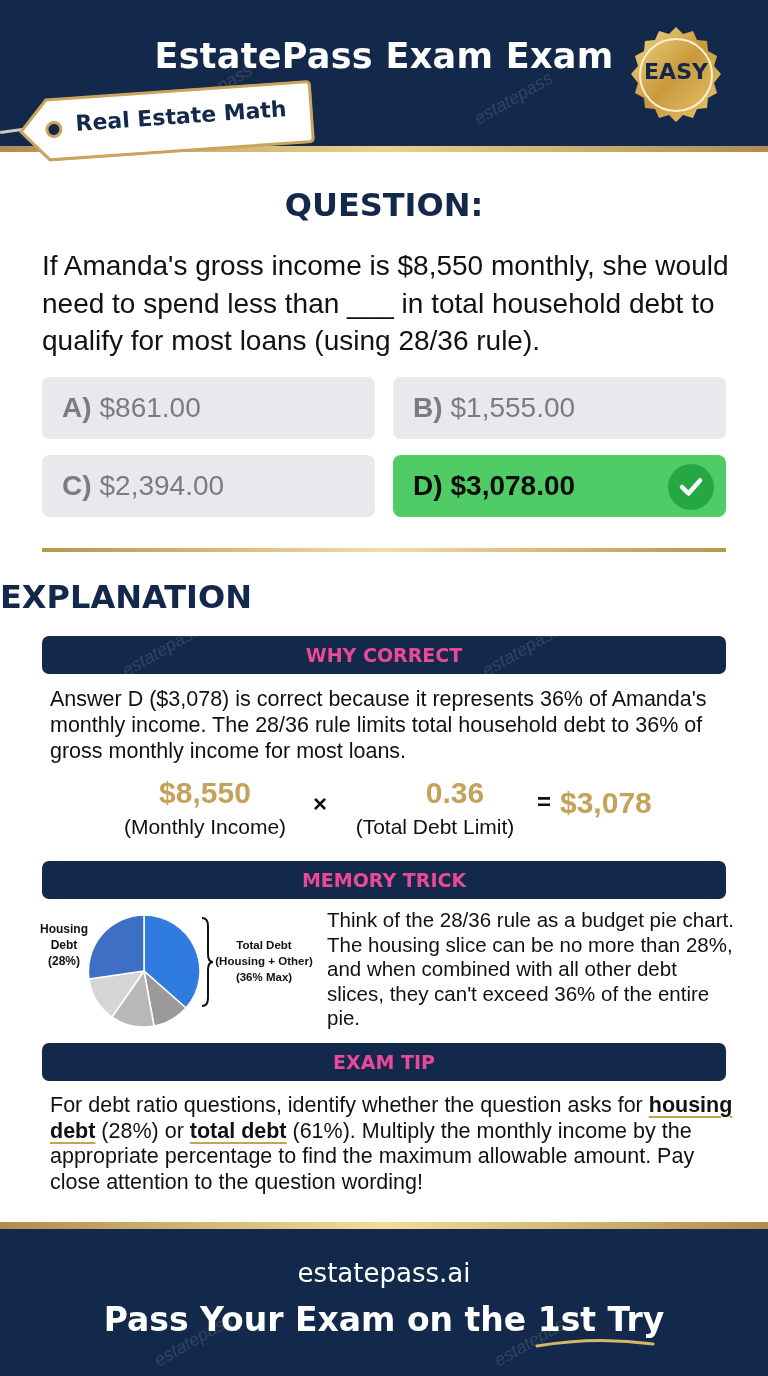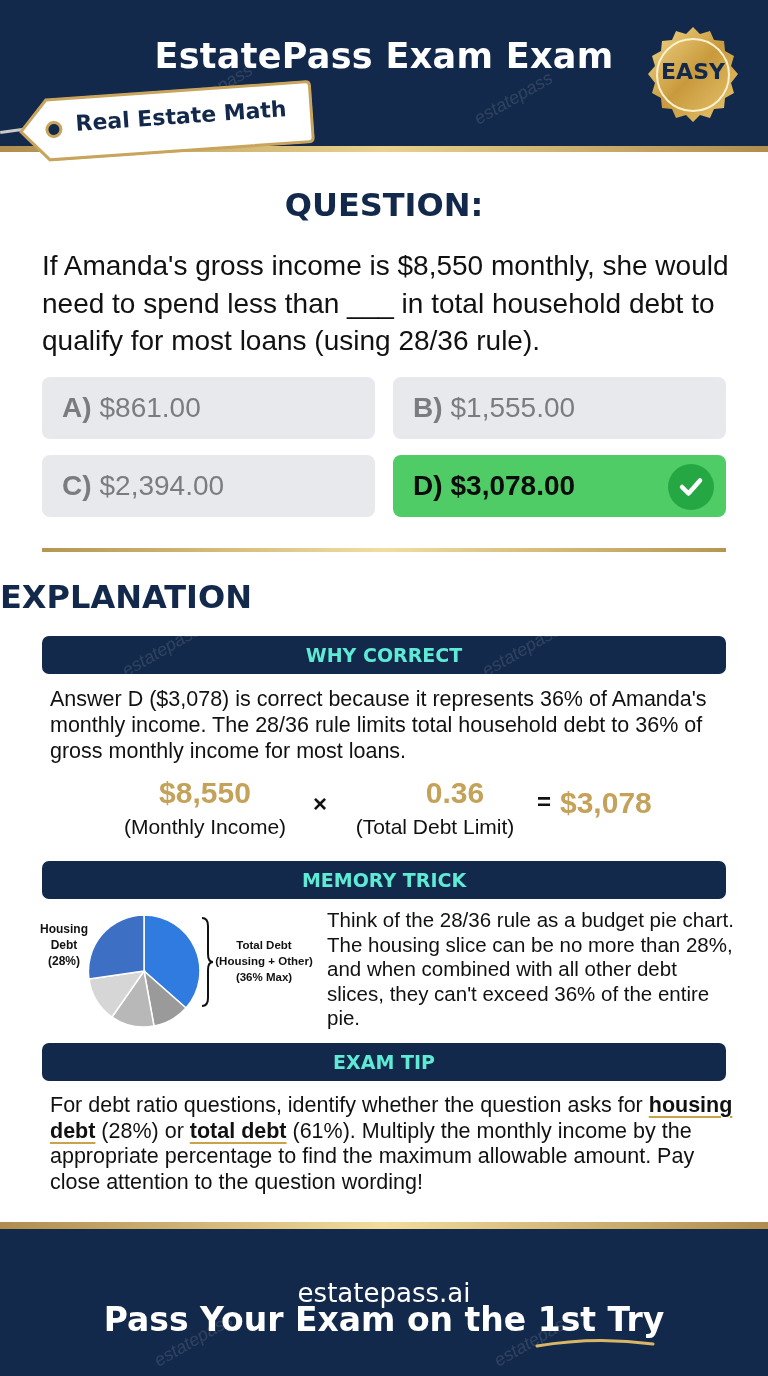--- a/index.html
+++ b/index.html
@@ -13,21 +13,21 @@
   .header-gold {
     position: absolute; left: 0; top: 146px; width: 768px; height: 6px;
     background: linear-gradient(90deg, #b08d4f 0%, #e8d28d 50%, #b08d4f 100%);
   }
   .brand-title {
     position: absolute; left: 0; top: 36px; width: 768px; text-align: center;
     font-family: "DejaVu Sans", sans-serif; font-weight: bold; font-size: 35px;
     color: #ffffff; letter-spacing: 0.3px;
   }
   .badge {
-    position: absolute; left: 643px; top: 25px; width: 100px; height: 100px;
+    position: absolute; left: 626px; top: 25px; width: 100px; height: 100px;
   }
   .badge svg { width: 100px; height: 100px; display: block; }
   .badge-text {
     position: absolute; left: 0; top: 34px; width: 100px; text-align: center;
     font-family: "DejaVu Sans", sans-serif; font-weight: bold; font-size: 22px; color: #13294b;
   }
   .tag {
     position: absolute; left: 18px; top: 100px; width: 296px; height: 64px;
     transform: rotate(-4deg); transform-origin: left center;
   }
@@ -63,21 +63,21 @@
   .divider {
     position: absolute; left: 42px; top: 548px; width: 684px; height: 4px;
     background: linear-gradient(90deg, #b59651 0%, #f0dea1 50%, #b59651 100%);
   }
   .ex-heading {
     position: absolute; left: 0; top: 578px; width: 768px; text-align: left;
     font-family: "DejaVu Sans", sans-serif; font-weight: bold; font-size: 32px; color: #13294b;
   }
   .bar {
     position: absolute; left: 42px; width: 684px; height: 38px; border-radius: 7px;
-    background: #13294b; color: #5eead4; text-align: center; line-height: 38px;
+    background: #13294b; color: #ec4899; text-align: center; line-height: 38px;
     font-family: "DejaVu Sans", sans-serif; font-weight: bold; font-size: 19px;
   }
   .body-text {
     position: absolute; left: 50px; width: 680px; font-size: 21.5px; line-height: 26px; color: #111;
   }
   .calc-num {
     position: absolute; text-align: center; font-weight: bold; font-size: 30px; color: #c4a25a;
   }
   .calc-label { position: absolute; text-align: center; font-size: 21px; color: #111; }
   .calc-op { position: absolute; font-weight: bold; font-size: 24px; color: #111; }
@@ -100,21 +100,21 @@
 
   .footer-gold {
     position: absolute; left: 0; top: 1222px; width: 768px; height: 7px;
     background: linear-gradient(90deg, #b08d4f 0%, #f2dd9c 50%, #b08d4f 100%);
   }
   .footer {
     position: absolute; left: 0; top: 1229px; width: 768px; height: 147px; background: #13294b;
   }
   .footer-url {
     position: absolute; left: 0; top: 1258px; width: 768px; text-align: center;
-    font-family: "DejaVu Sans", sans-serif; font-size: 26px; color: #ffffff; margin-top: 20px;
+    font-family: "DejaVu Sans", sans-serif; font-size: 26px; color: #ffffff;
   }
   .footer-tag {
     position: absolute; left: 0; top: 1300px; width: 768px; text-align: center;
     font-family: "DejaVu Sans", sans-serif; font-weight: bold; font-size: 33px; color: #ffffff;
   }
   .footer-swoosh { position: absolute; left: 535px; top: 1338px; }
 
   .wm {
     position: absolute; font-size: 18px; font-style: italic; color: rgba(255,255,255,0.12);
     transform: rotate(-30deg); pointer-events: none;

